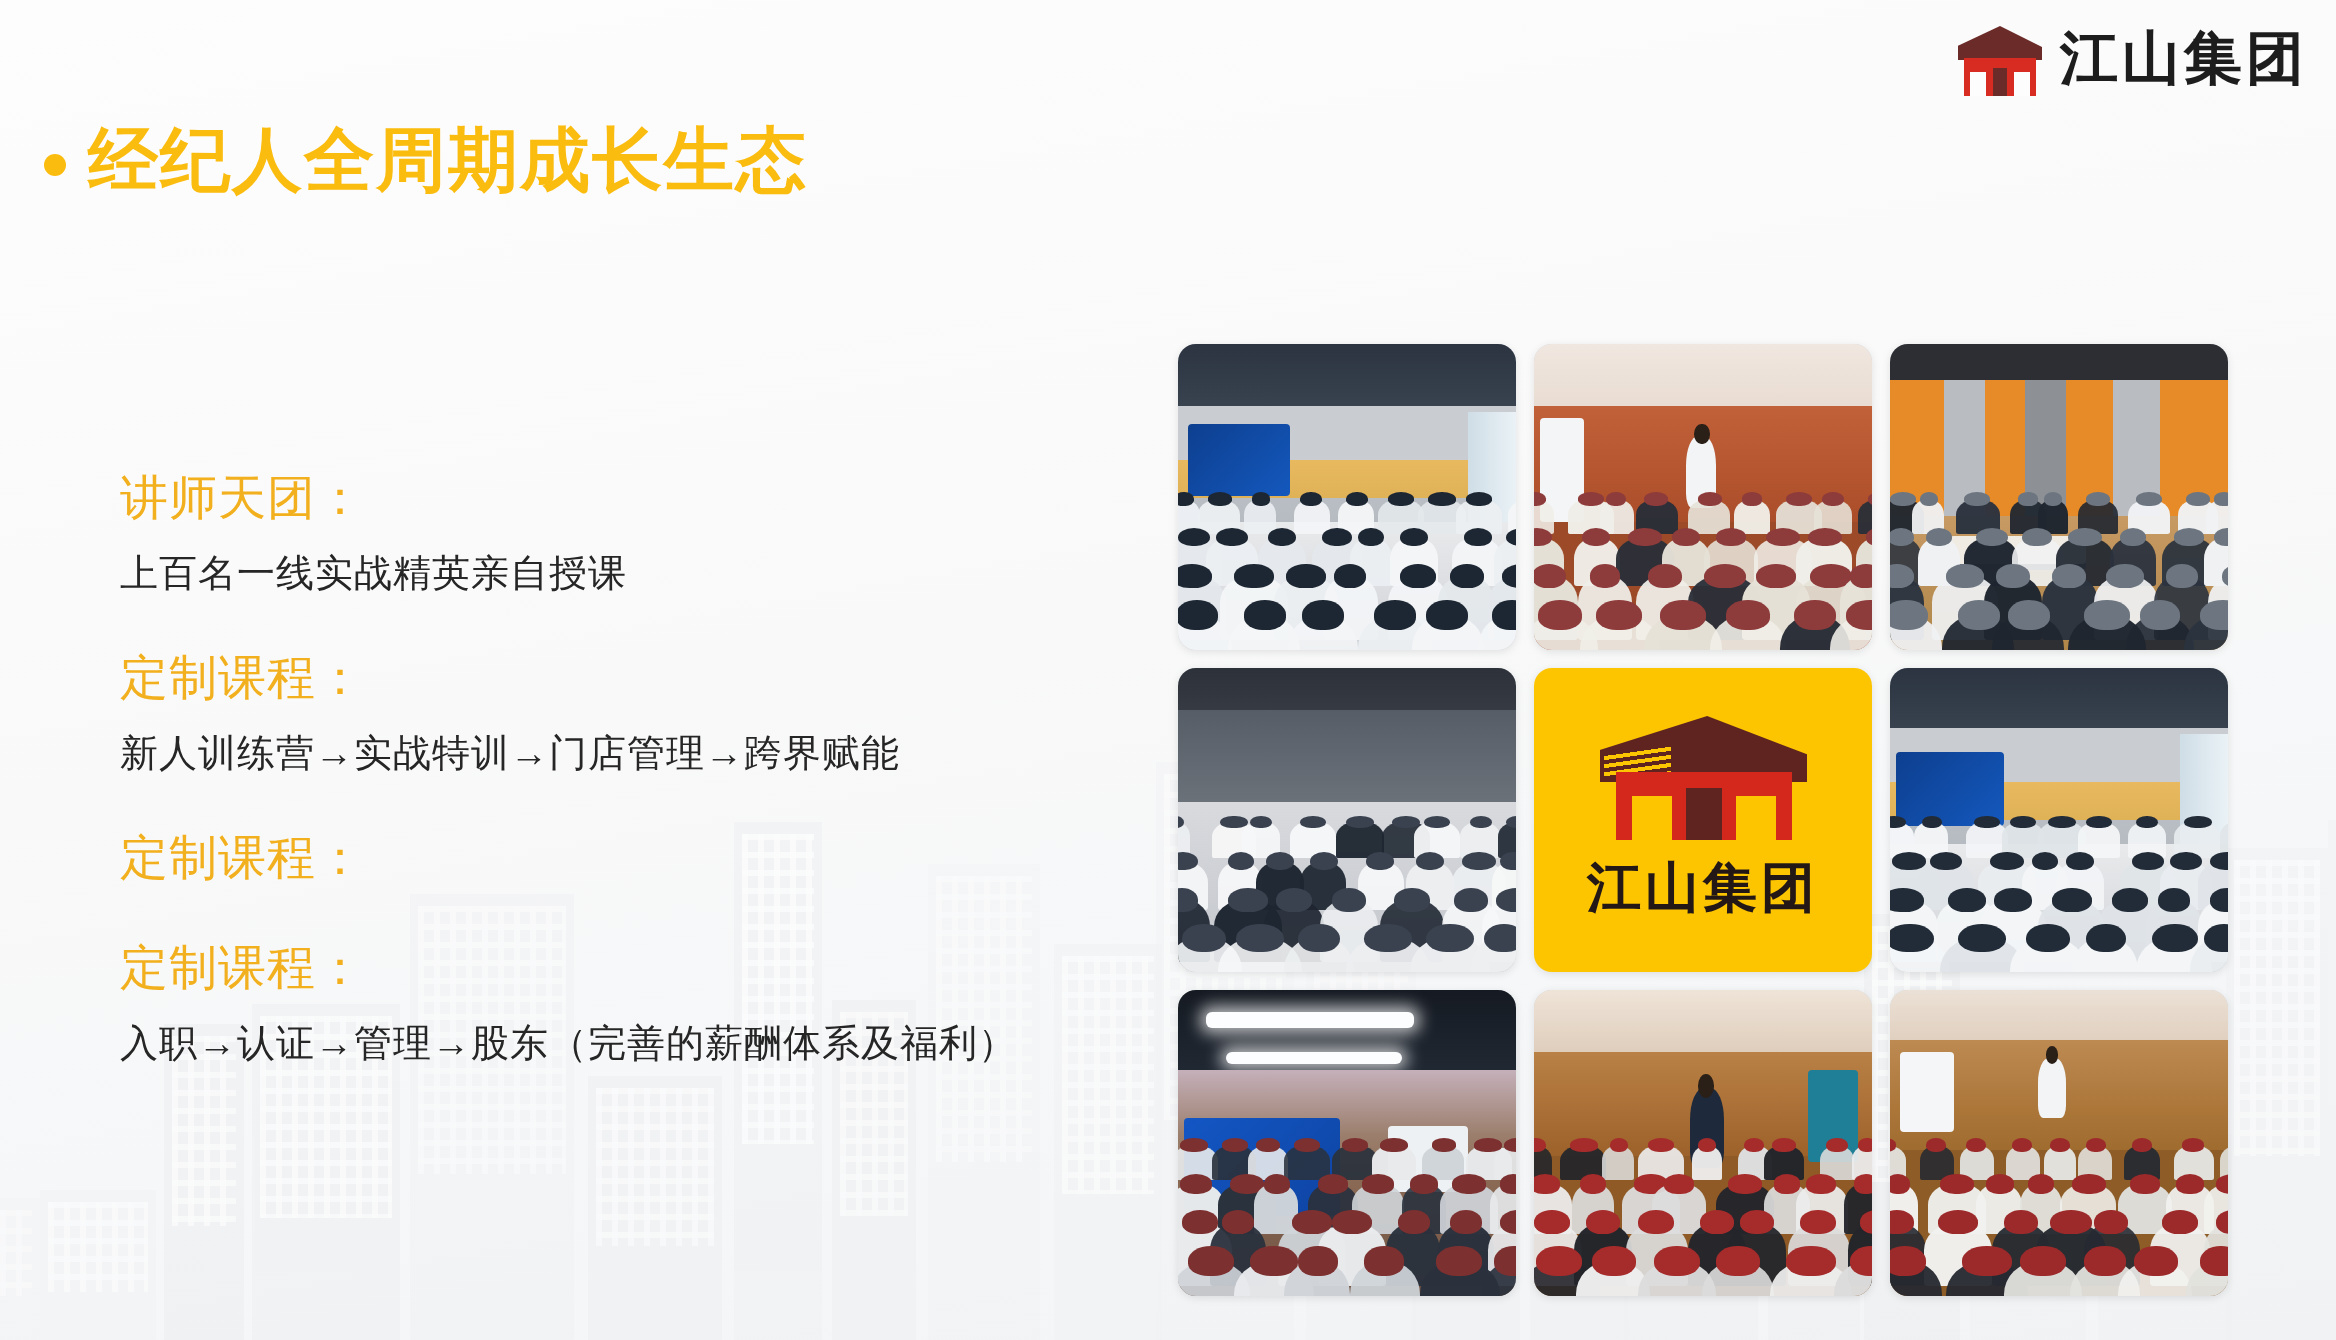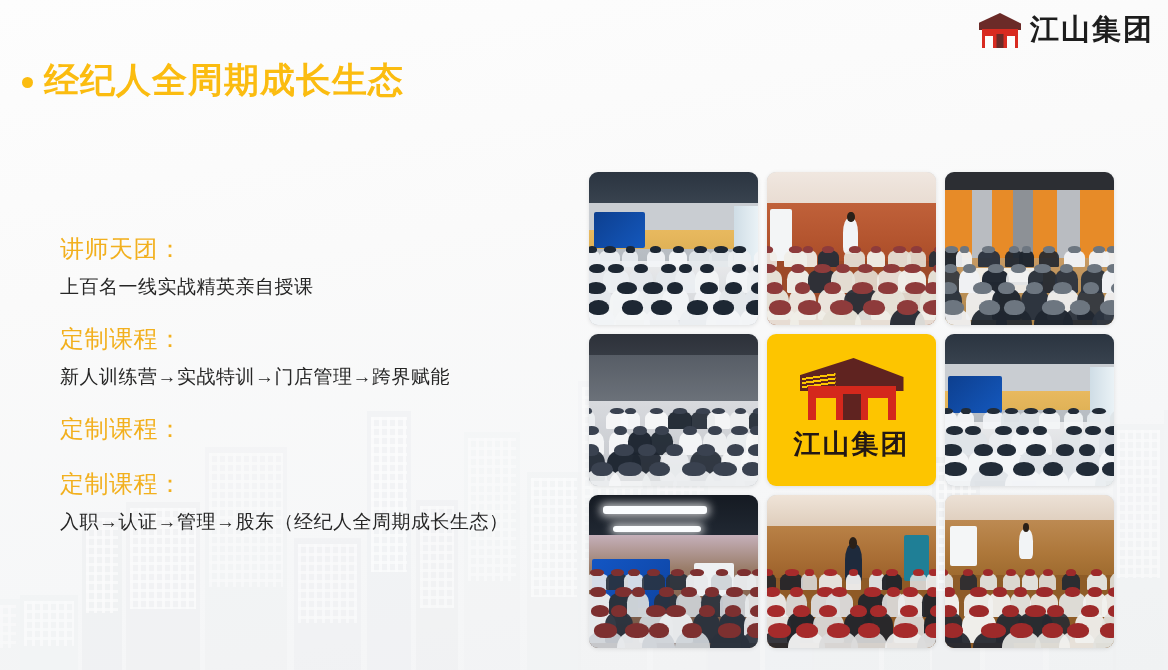--- a/index.html
+++ b/index.html
@@ -382,21 +382,21 @@
     </div>
     <div class="block">
       <div class="heading">定制课程：</div>
       <div class="detail">新人训练营→实战特训→门店管理→跨界赋能</div>
     </div>
     <div class="block">
       <div class="heading">定制课程：</div>
     </div>
     <div class="block">
       <div class="heading">定制课程：</div>
-      <div class="detail">入职→认证→管理→股东（经纪人全周期成长生态）</div>
+      <div class="detail">入职→认证→管理→股东（完善的薪酬体系及福利）</div>
     </div>
   </div>
 
   <div class="photo-grid">
 
     <div class="tile scene-classroom">
       <div class="ceiling"></div>
       <div class="wall"></div>
       <div class="drape"></div>
       <div class="floor"></div>

